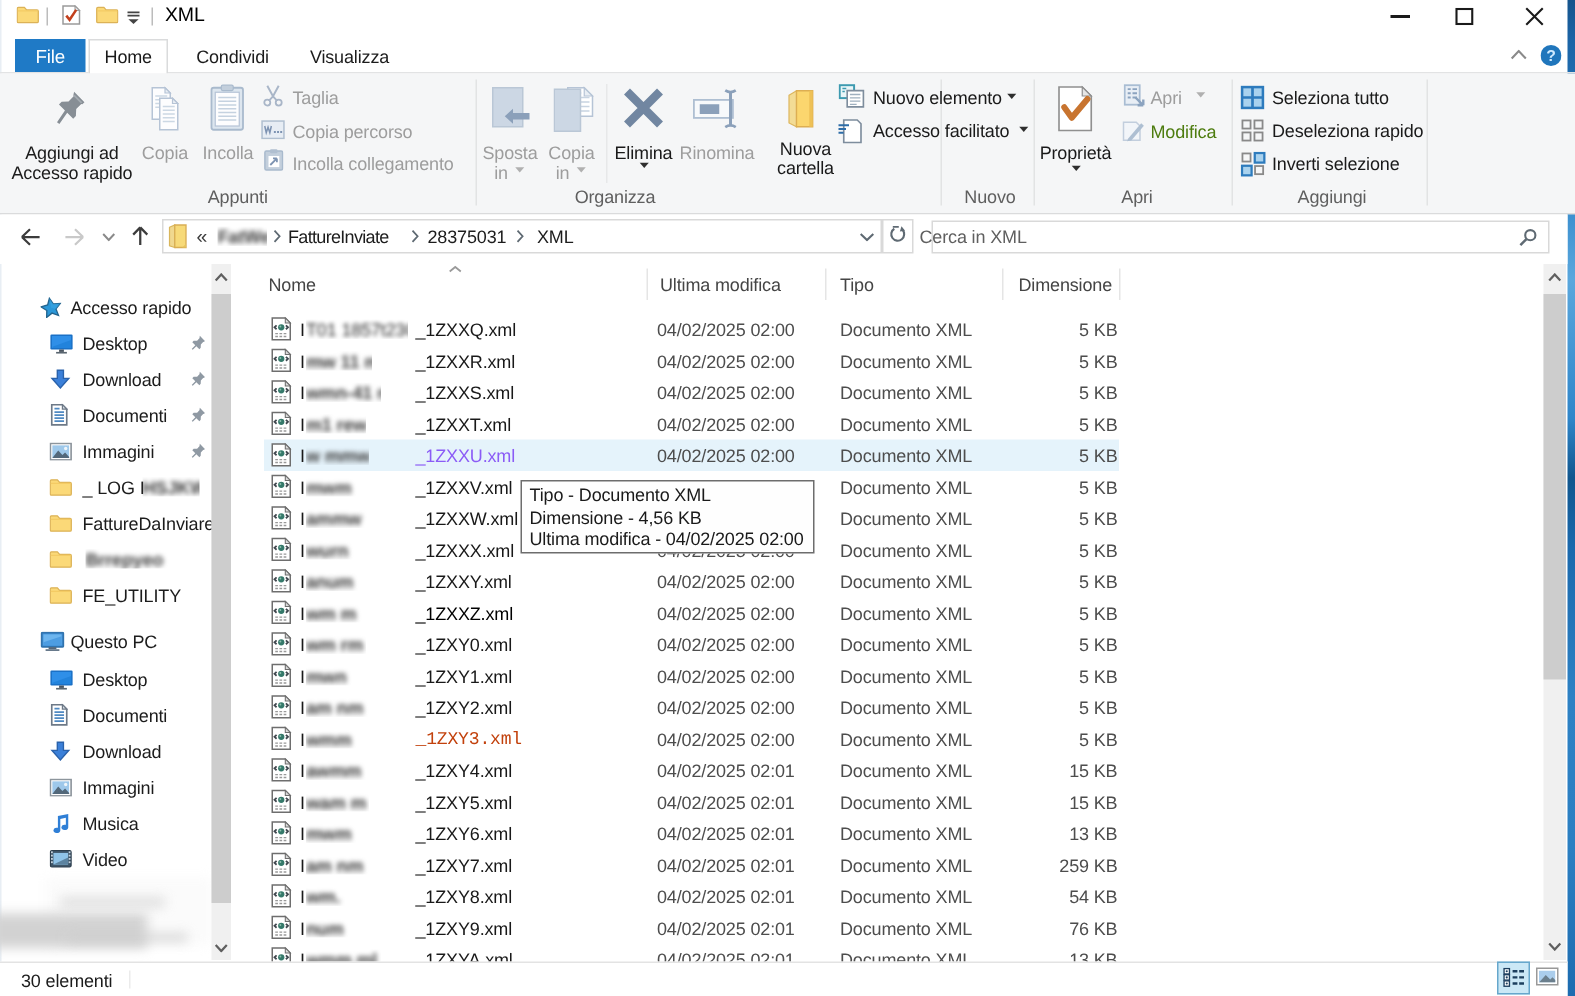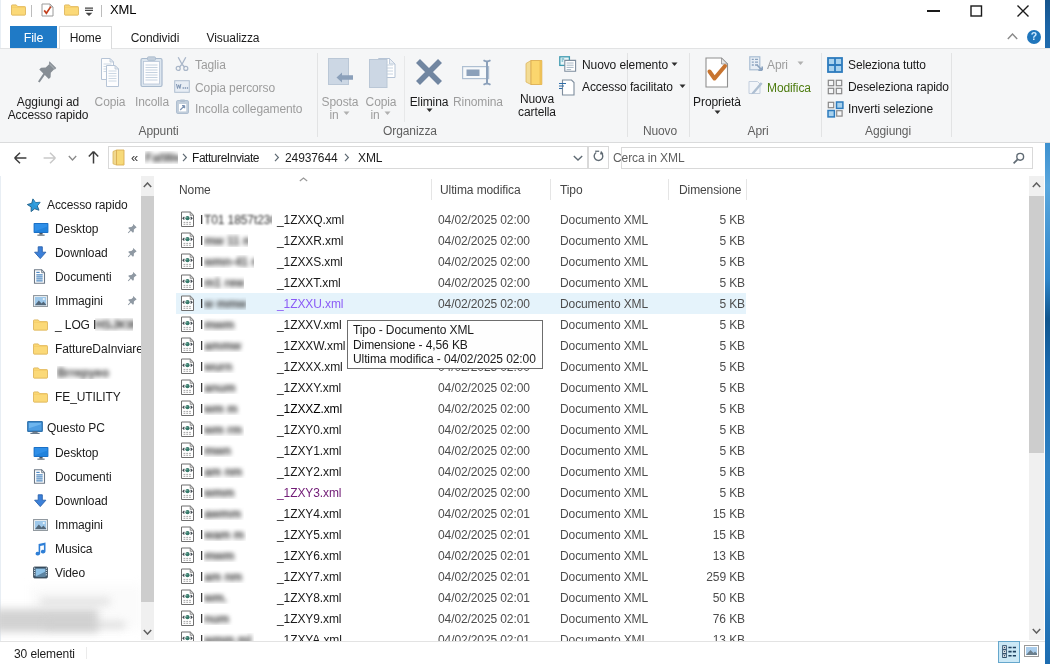--- a/index.html
+++ b/index.html
@@ -229,21 +229,21 @@
 <div class="a" style="left:145px;top:151px;width:33px;height:13px;overflow:hidden;">
     <span class="t blur" style="left:0;top:0;">FatWe</span>
   </div>
 <svg class="a" style="left:182px;top:153px;" width="6" height="9" viewBox="0 0 6 9">
     <path d="M1 0.8 L4.4 4.5 L1 8.2" stroke="#5f6a73" stroke-width="1.2" fill="none"></path>
   </svg>
 <div class="t" style="left:192px;top:151px;letter-spacing:-0.45px;">FattureInviate</div>
 <svg class="a" style="left:274px;top:153px;" width="6" height="9" viewBox="0 0 6 9">
     <path d="M1 0.8 L4.4 4.5 L1 8.2" stroke="#5f6a73" stroke-width="1.2" fill="none"></path>
   </svg>
-<div class="t" style="left:285px;top:151px;">24937644</div>
+<div class="t" style="left:285px;top:151px;">28375031</div>
 <svg class="a" style="left:344px;top:153px;" width="6" height="9" viewBox="0 0 6 9">
     <path d="M1 0.8 L4.4 4.5 L1 8.2" stroke="#5f6a73" stroke-width="1.2" fill="none"></path>
   </svg>
 <div class="t" style="left:358px;top:151px;">XML</div>
 <svg class="a" style="left:573px;top:155px;" width="10" height="6" viewBox="0 0 10 6">
     <path d="M0.8 1 L5.0 5 L9.2 1" stroke="#5f6a73" stroke-width="1.4" fill="none"></path>
   </svg>
 <div class="a" style="left:588px;top:146px;width:21px;height:23px;background:#fff;border:1px solid #d9d9d9;box-sizing:border-box;"></div>
 <svg class="a" style="left:591px;top:150px;" width="14" height="14" viewBox="0 0 14 14">
     <path d="M10.6 3.2 A4.3 4.3 0 1 1 5.2 2.5" stroke="#5f6a73" stroke-width="1.4" fill="none"></path>
@@ -629,21 +629,21 @@
     <circle cx="7.5" cy="7.2" r="2.1" fill="#35796a"></circle>
     <circle cx="6.9" cy="6.6" r="0.65" fill="#8fc0ae"></circle>
     <path d="M4.4 5.9 L3.0 7.2 L4.4 8.5" stroke="#41484f" stroke-width="1.2" fill="none"></path>
     <path d="M10.6 5.9 L12.0 7.2 L10.6 8.5" stroke="#41484f" stroke-width="1.2" fill="none"></path>
     <path d="M3.5 11.4 h8 M3.5 13.3 h8" stroke="#999" stroke-width="0.9" stroke-dasharray="1.8 1"></path>
   </svg>
 <div class="t" style="left:200px;top:486px;color:#191919;">I</div>
 <div class="a" style="left:204px;top:486px;width:38px;height:13px;overflow:hidden;">
     <span class="t blur" style="left:0;top:0;">wmm</span>
   </div>
-<div class="t" style="left:277px;top:486px;color:#701a75;">_1ZXY3.xml</div>
+<div class="t" style="left:277px;top:486px;color:#c2410c;font-family:Liberation Mono, monospace;">_1ZXY3.xml</div>
 <div class="t" style="left:438px;top:486px;color:#4d4d4d;">04/02/2025 02:00</div>
 <div class="t" style="left:560px;top:486px;color:#4d4d4d;">Documento XML</div>
 <div class="t" style="left:665px;top:486px;width:80px;text-align:right;color:#4d4d4d;">5 KB</div>
 <svg class="a" style="left:180px;top:505px;" width="15" height="17" viewBox="0 0 15 17">
     <path d="M1.5 1 L10.2 1 L13.5 4.3 L13.5 15.5 L1.5 15.5 Z" fill="#fff" stroke="#6e6e6e" stroke-width="1"></path>
     <path d="M10.2 1 L10.2 4.3 L13.5 4.3 Z" fill="#dcdcdc" stroke="#6e6e6e" stroke-width="0.7"></path>
     <circle cx="7.5" cy="7.2" r="2.1" fill="#35796a"></circle>
     <circle cx="6.9" cy="6.6" r="0.65" fill="#8fc0ae"></circle>
     <path d="M4.4 5.9 L3.0 7.2 L4.4 8.5" stroke="#41484f" stroke-width="1.2" fill="none"></path>
     <path d="M10.6 5.9 L12.0 7.2 L10.6 8.5" stroke="#41484f" stroke-width="1.2" fill="none"></path>
@@ -717,21 +717,21 @@
     <path d="M10.6 5.9 L12.0 7.2 L10.6 8.5" stroke="#41484f" stroke-width="1.2" fill="none"></path>
     <path d="M3.5 11.4 h8 M3.5 13.3 h8" stroke="#999" stroke-width="0.9" stroke-dasharray="1.8 1"></path>
   </svg>
 <div class="t" style="left:200px;top:591px;color:#191919;">I</div>
 <div class="a" style="left:204px;top:591px;width:36px;height:13px;overflow:hidden;">
     <span class="t blur" style="left:0;top:0;">wm.</span>
   </div>
 <div class="t" style="left:277px;top:591px;color:#191919;">_1ZXY8.xml</div>
 <div class="t" style="left:438px;top:591px;color:#4d4d4d;">04/02/2025 02:01</div>
 <div class="t" style="left:560px;top:591px;color:#4d4d4d;">Documento XML</div>
-<div class="t" style="left:665px;top:591px;width:80px;text-align:right;color:#4d4d4d;">50 KB</div>
+<div class="t" style="left:665px;top:591px;width:80px;text-align:right;color:#4d4d4d;">54 KB</div>
 <svg class="a" style="left:180px;top:610px;" width="15" height="17" viewBox="0 0 15 17">
     <path d="M1.5 1 L10.2 1 L13.5 4.3 L13.5 15.5 L1.5 15.5 Z" fill="#fff" stroke="#6e6e6e" stroke-width="1"></path>
     <path d="M10.2 1 L10.2 4.3 L13.5 4.3 Z" fill="#dcdcdc" stroke="#6e6e6e" stroke-width="0.7"></path>
     <circle cx="7.5" cy="7.2" r="2.1" fill="#35796a"></circle>
     <circle cx="6.9" cy="6.6" r="0.65" fill="#8fc0ae"></circle>
     <path d="M4.4 5.9 L3.0 7.2 L4.4 8.5" stroke="#41484f" stroke-width="1.2" fill="none"></path>
     <path d="M10.6 5.9 L12.0 7.2 L10.6 8.5" stroke="#41484f" stroke-width="1.2" fill="none"></path>
     <path d="M3.5 11.4 h8 M3.5 13.3 h8" stroke="#999" stroke-width="0.9" stroke-dasharray="1.8 1"></path>
   </svg>
 <div class="t" style="left:200px;top:612px;color:#191919;">I</div>

